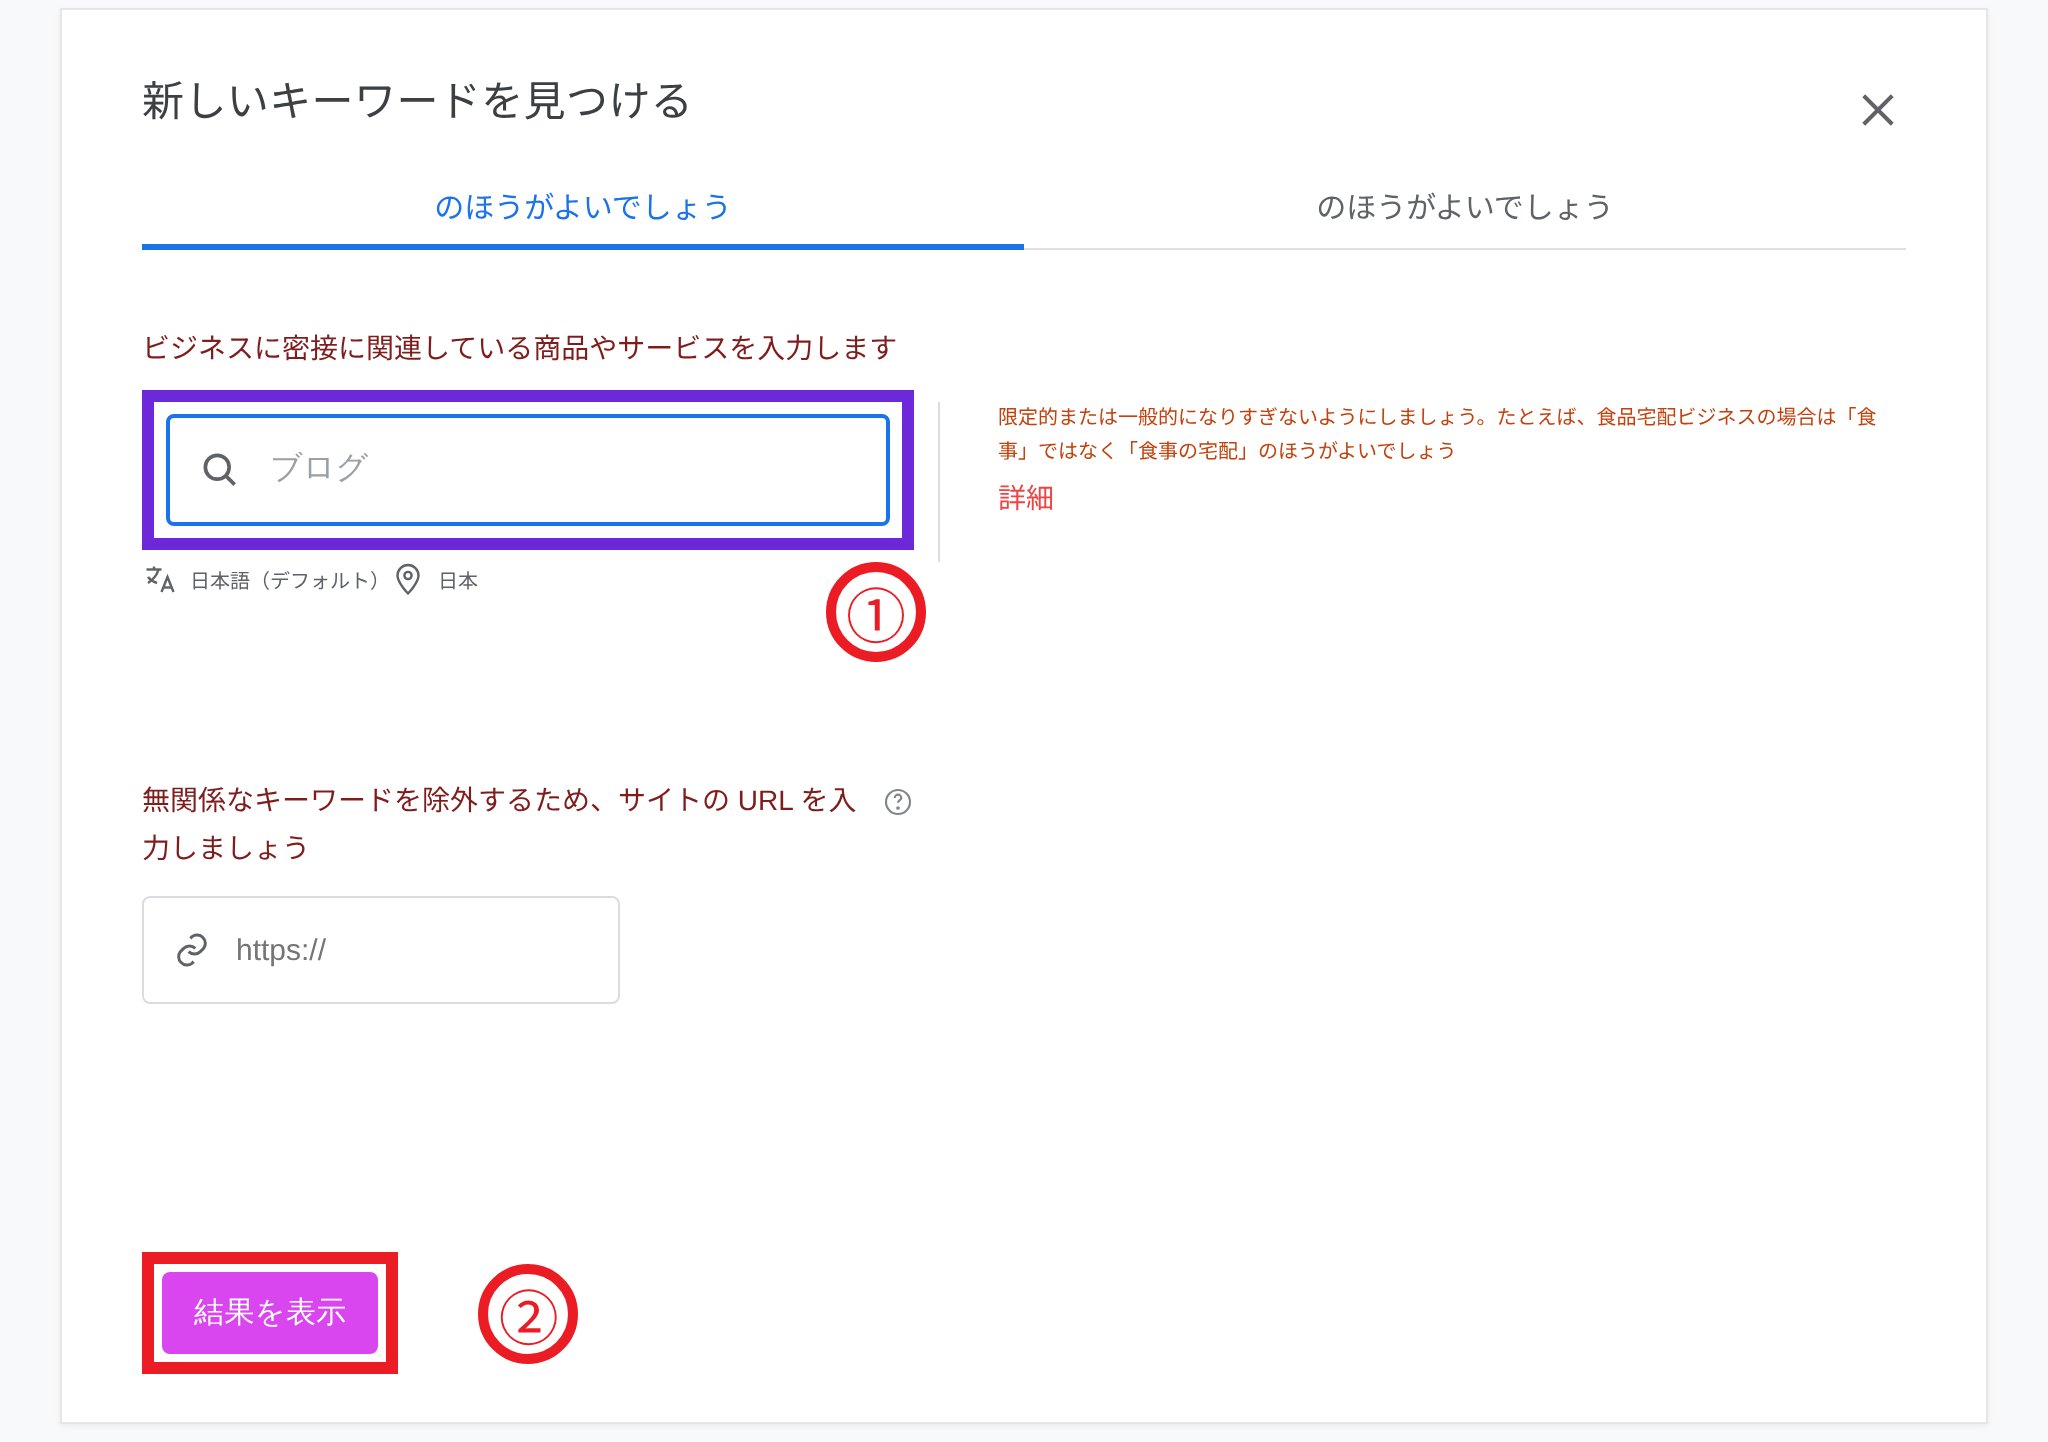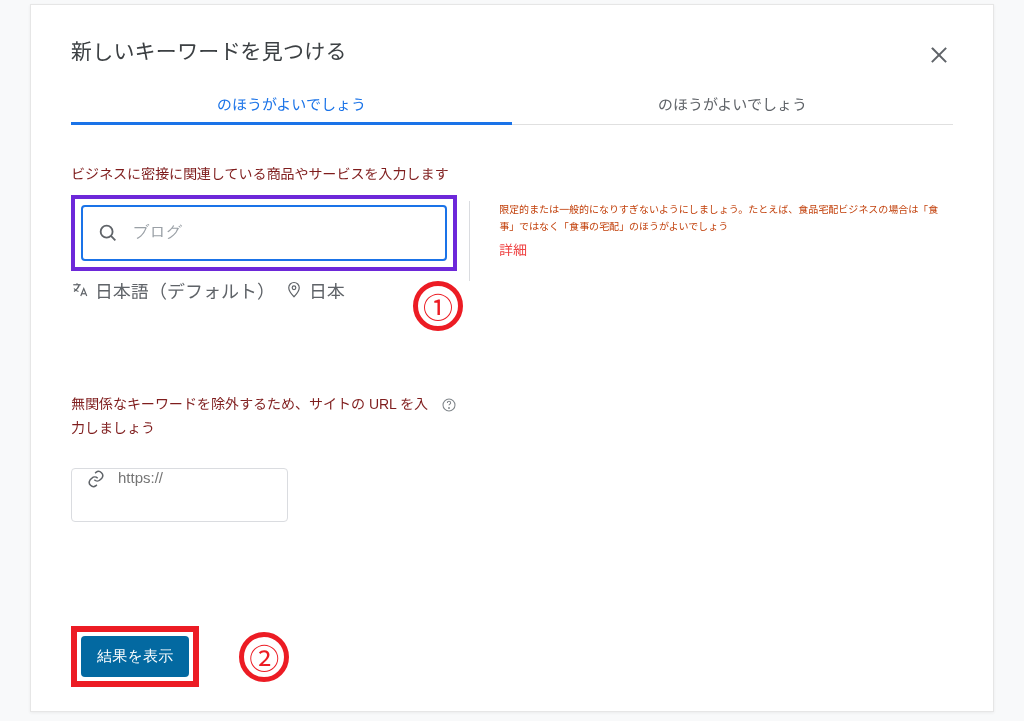--- a/index.html
+++ b/index.html
@@ -94,21 +94,21 @@
       line-height: 1.7;
     }
     .link {
       color: #ef4444;
       font-size: 14px;
       cursor: pointer;
       display: inline-block;
       margin-top: 4px;
     }
     .highlight-box-1 {
-      border: 4px solid #6d28d9;
+      border: 6px solid #6d28d9;
       padding: 6px 6px;
       margin-top: 8px;
     }
     .search-field {
       display: flex;
       align-items: center;
       border: 2px solid #1a73e8;
       border-radius: 4px;
       height: 56px;
       padding: 0 10px 0 14px;
@@ -119,24 +119,23 @@
       outline: none;
       font-size: 16px;
       color: #9aa0a6;
       margin-left: 14px;
       flex: 1;
       background: transparent;
     }
     .meta-row {
       display: flex;
       align-items: center;
-      gap: 10px;
       margin-top: 6px;
       color: #5f6368;
-      font-size: 18px;
+      font-size: 10px;
       text-align: center;
     }
     .meta-item { display: flex; align-items: center; gap: 6px; }
     .meta-item svg { width: 18px; height: 18px; color: #5f6368; }
     .badge-one {
       position: absolute;
       right: 6px;
       top: 118px;
       width: 50px; height: 50px;
       border: 5px solid #ec1c24;
@@ -156,27 +155,27 @@
       justify-content: space-between;
     }
     .help-icon {
       width: 16px; height: 16px;
       color: #80868b;
       margin-top: 4px;
       flex-shrink: 0;
     }
     .url-field {
       display: flex;
-      align-items: flex-start;
+      align-items: center;
       border: 1px solid #dadce0;
       border-radius: 4px;
       height: 54px;
       padding: 0 14px;
-      margin-top: 28px;
-      width: 217px;
+      margin-top: 12px;
+      width: 239px;
     }
     .url-field svg { color: #5f6368; width: 20px; height: 20px; flex-shrink: 0; }
     .url-input {
       border: none;
       outline: none;
       font-size: 15px;
       color: #9aa0a6;
       margin-left: 12px;
       flex: 1;
       background: transparent;
@@ -187,21 +186,21 @@
       bottom: 24px;
       display: flex;
       align-items: center;
       gap: 40px;
     }
     .highlight-box-2 {
       border: 6px solid #ec1c24;
       padding: 4px;
     }
     .submit-btn {
-      background: #0369a1;
+      background: #d946ef;
       color: #fff;
       border: none;
       border-radius: 4px;
       font-size: 15px;
       padding: 11px 16px;
       cursor: pointer;
       letter-spacing: 0.2px;
     }
     .badge-two {
       width: 50px; height: 50px;

